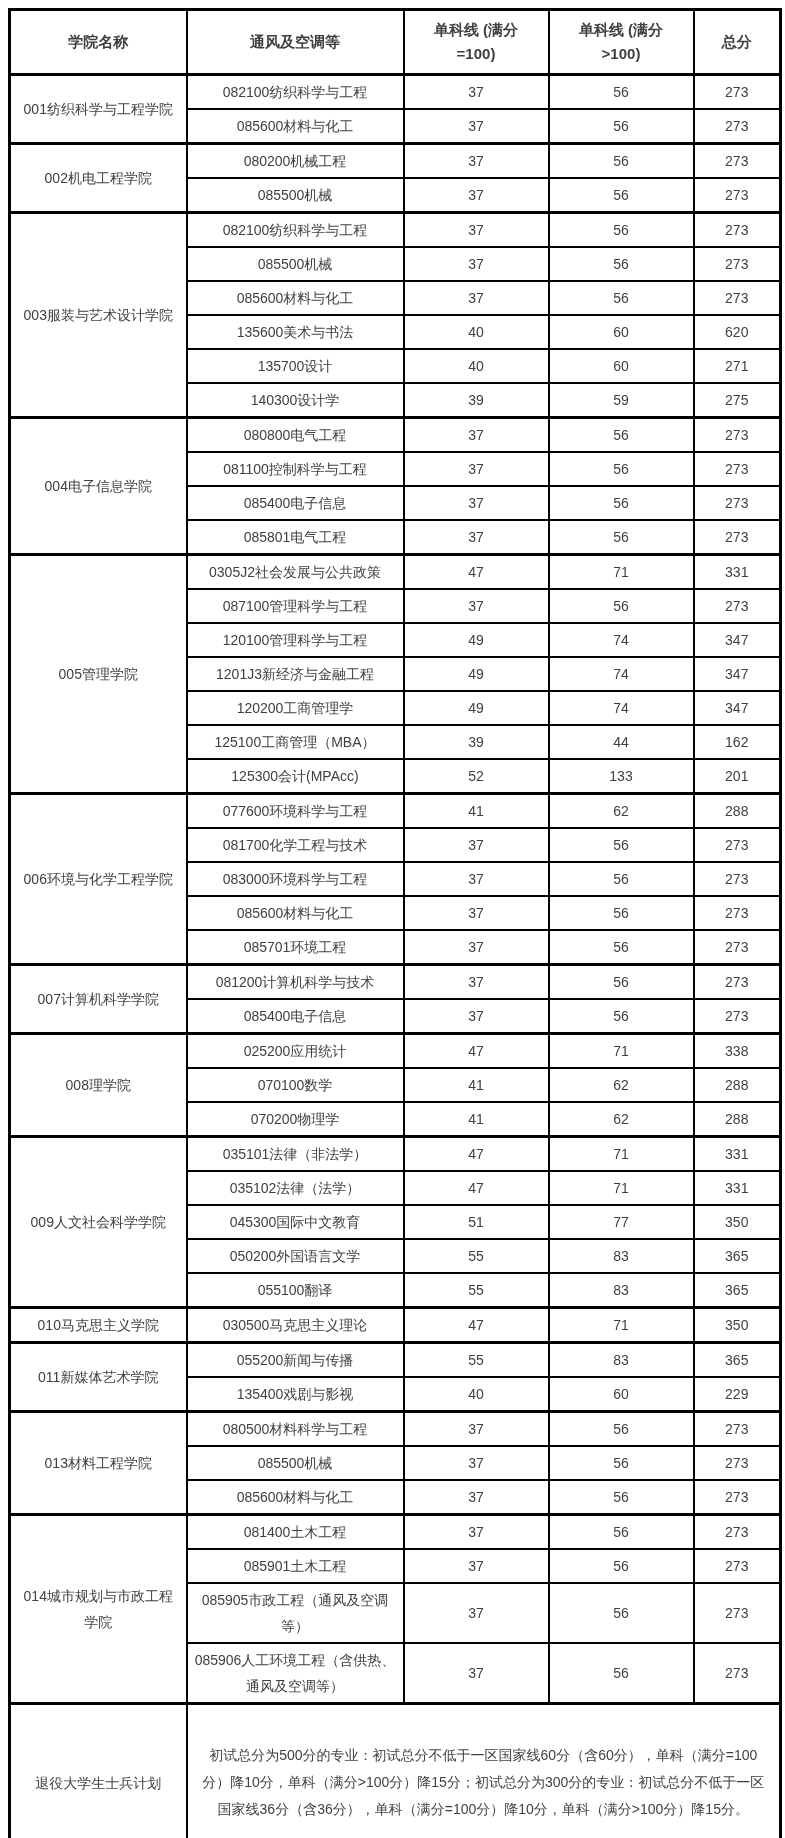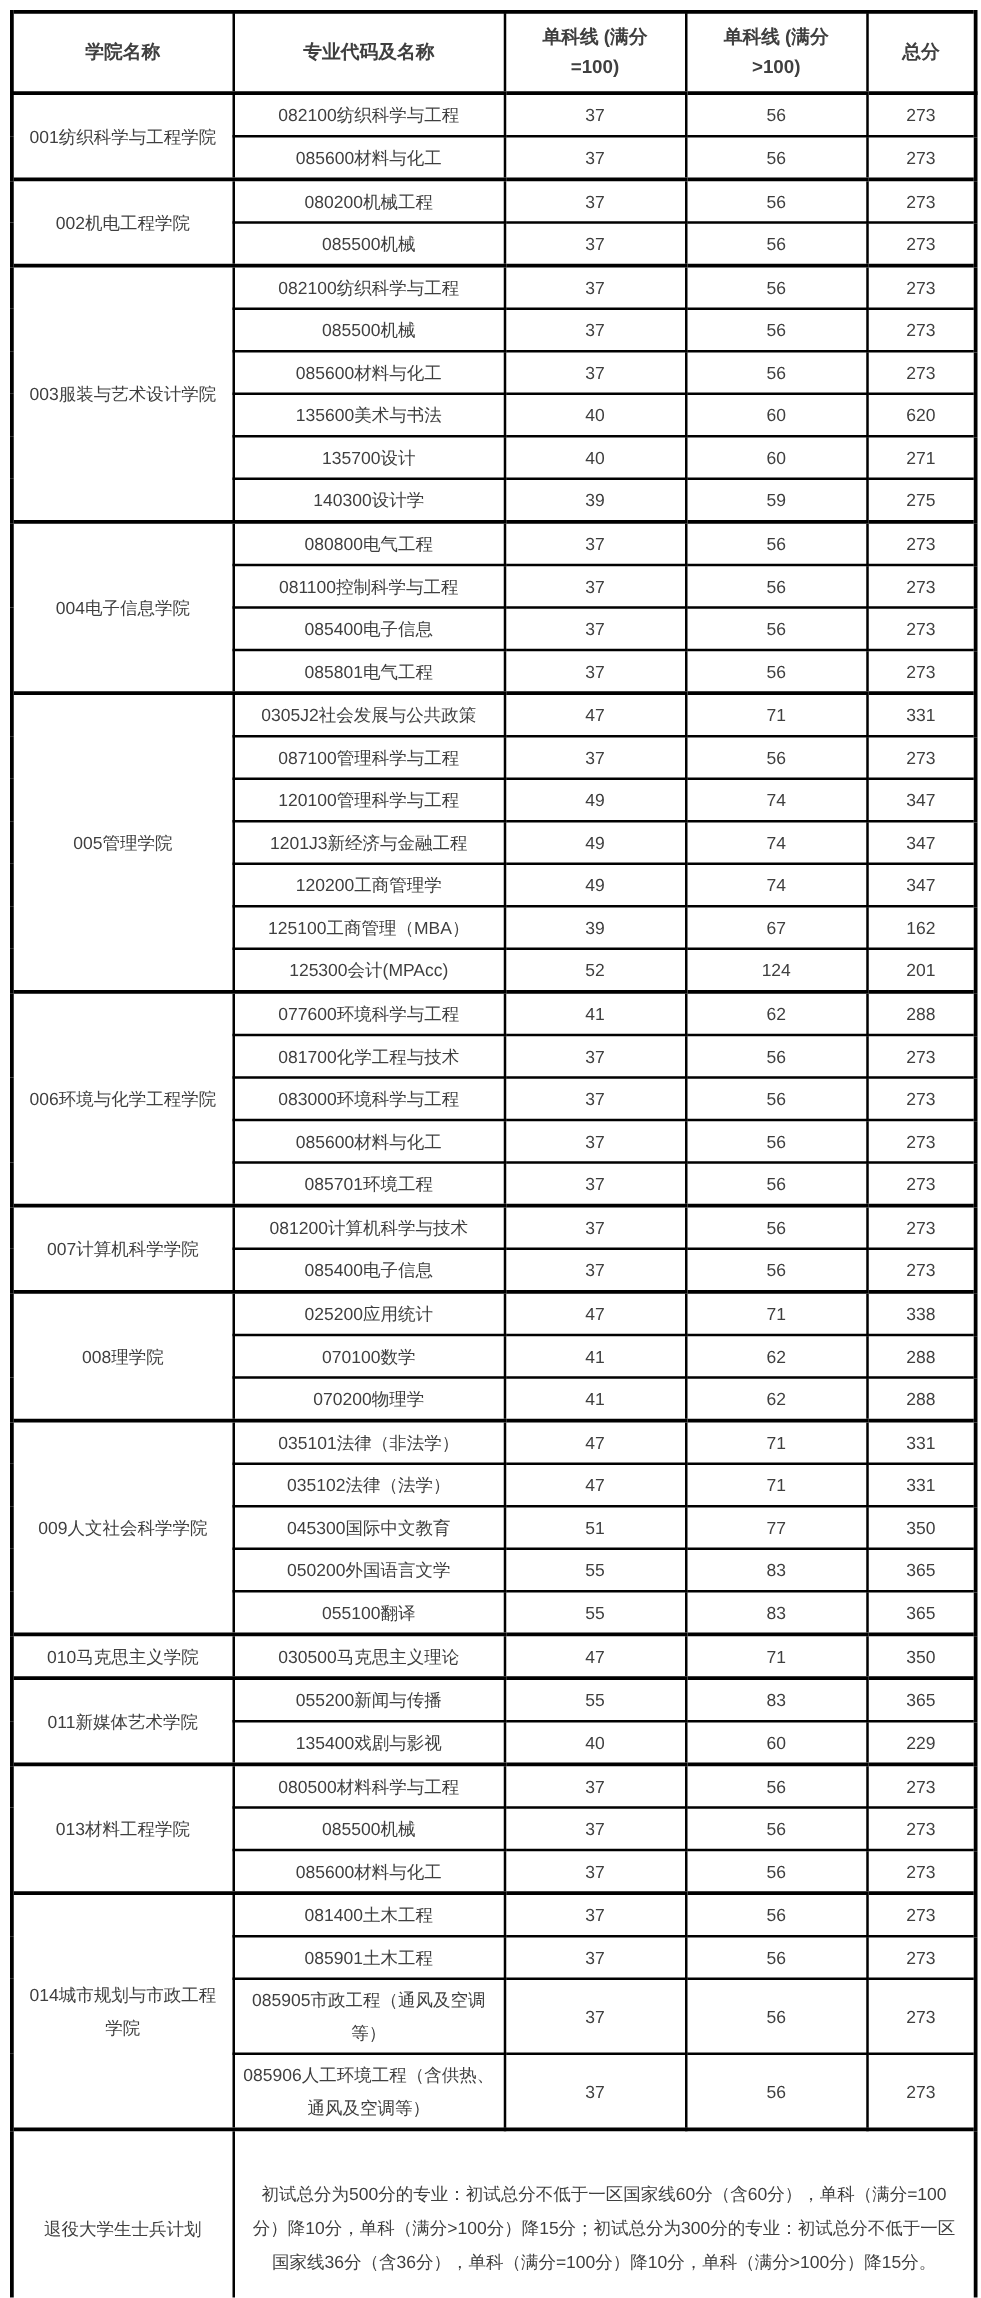--- a/index.html
+++ b/index.html
@@ -35,21 +35,21 @@
     <colgroup>
       <col style="width:177px">
       <col style="width:217px">
       <col style="width:145px">
       <col style="width:145px">
       <col style="width:87px">
     </colgroup>
     <thead>
       <tr>
         <td class="college-cell">学院名称</td>
-        <td>专业代码及名称</td>
+        <td>通风及空调等</td>
         <td>单科线 (满分
 =100)</td>
         <td>单科线 (满分
 &gt;100)</td>
         <td class="total-cell">总分</td>
       </tr>
     </thead>
     <tbody>
         <tr class="sec-start">
           <td class="college-cell" rowspan="2">001纺织科学与工程学院</td>
@@ -166,27 +166,27 @@
         </tr>
         <tr>
           <td>120200工商管理学</td>
           <td>49</td>
           <td>74</td>
           <td class="total-cell">347</td>
         </tr>
         <tr>
           <td>125100工商管理（MBA）</td>
           <td>39</td>
-          <td>67</td>
+          <td>44</td>
           <td class="total-cell">162</td>
         </tr>
         <tr>
           <td>125300会计(MPAcc)</td>
           <td>52</td>
-          <td>124</td>
+          <td>133</td>
           <td class="total-cell">201</td>
         </tr>
         <tr class="sec-start">
           <td class="college-cell" rowspan="5">006环境与化学工程学院</td>
           <td>077600环境科学与工程</td>
           <td>41</td>
           <td>62</td>
           <td class="total-cell">288</td>
         </tr>
         <tr>

